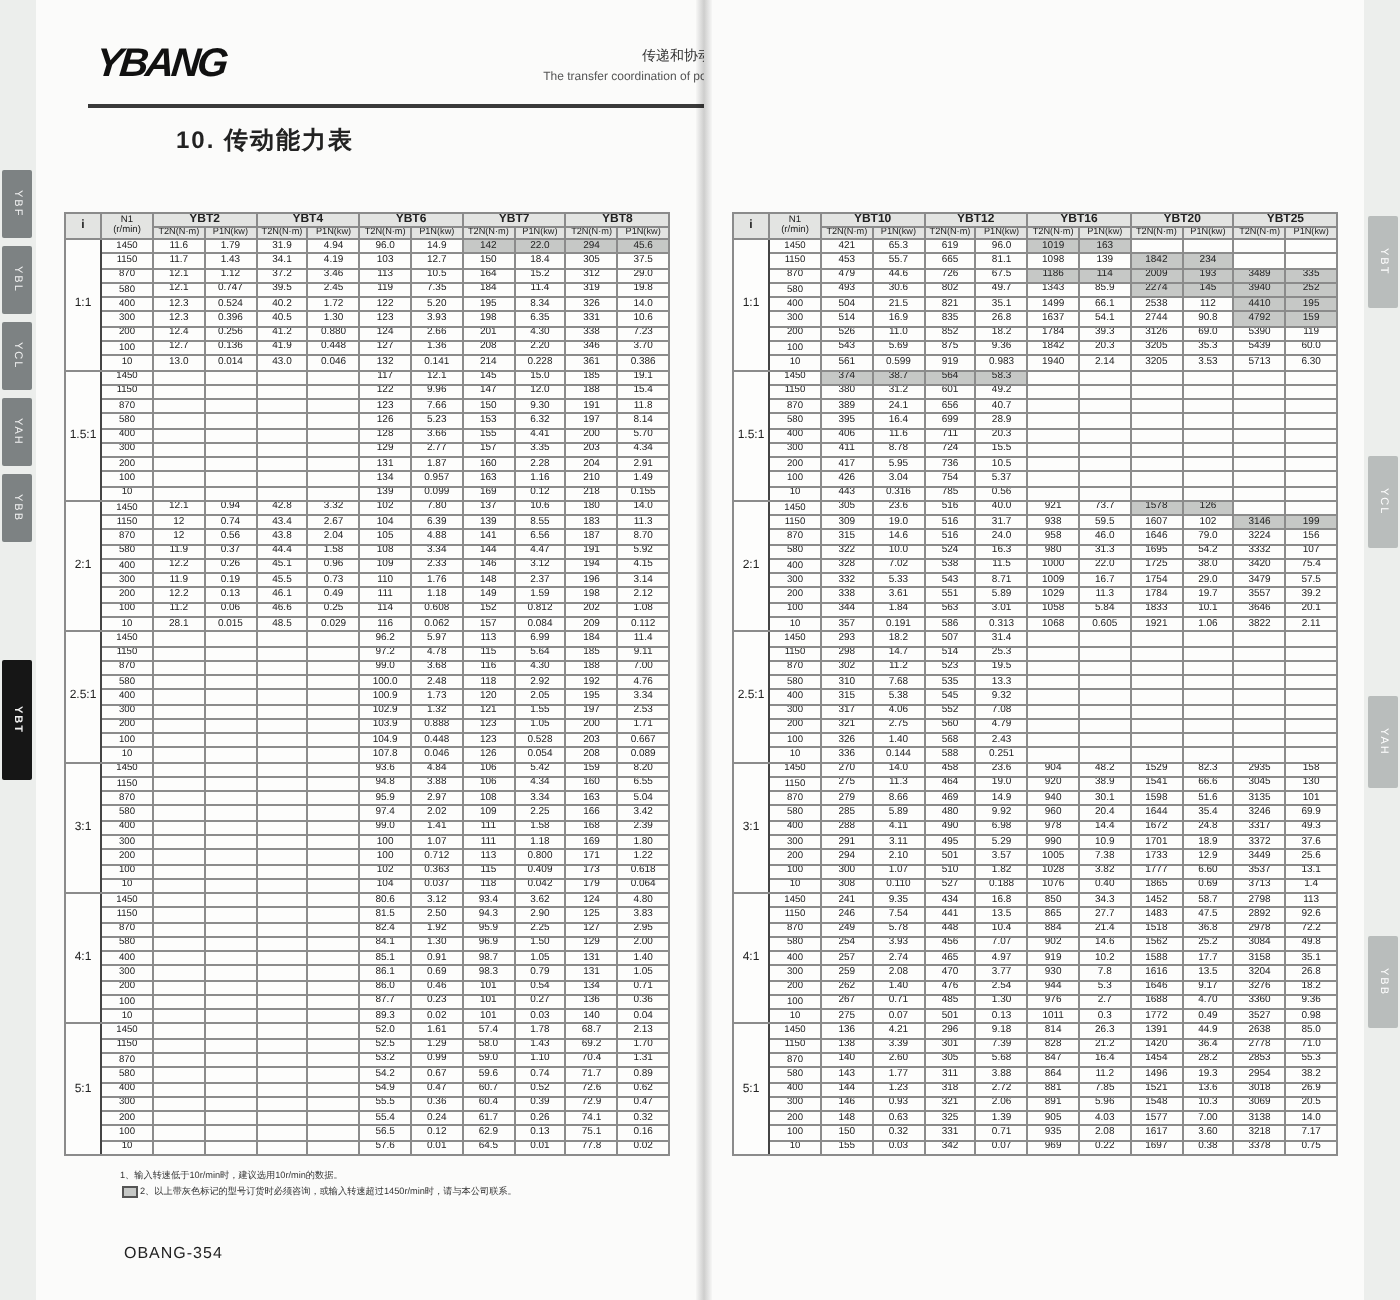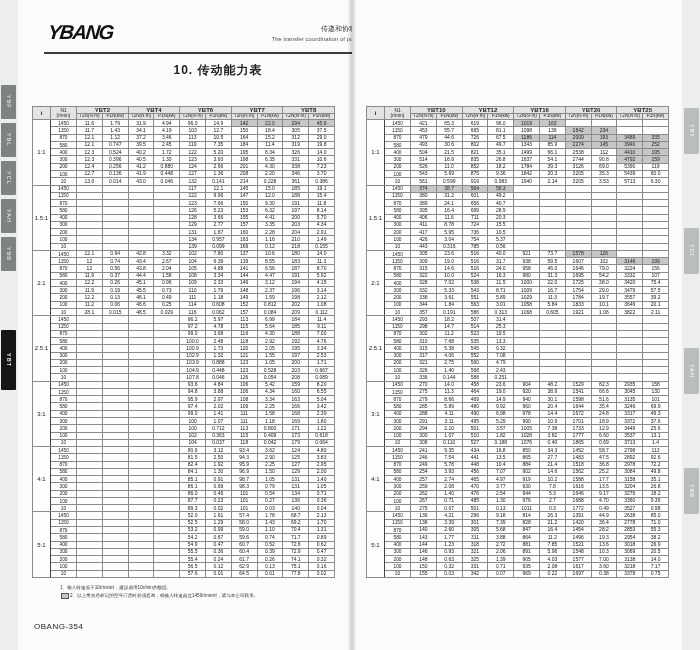--- a/index.html
+++ b/index.html
@@ -13,21 +13,21 @@
   
   .logo{font-weight:bold;font-style:italic;font-size:20px;letter-spacing:-1.5px;
         transform:skewX(-6deg);color:#111;line-height:1;}
   .logo-left{position:absolute;left:30px;top:22px;}
   .brand{font-size:6px;line-height:1.5;color:#333;}
   .brand .cn{font-size:7px;}
   .brand .en{color:#555;}
   .brand-left{position:absolute;left:200px;top:24px;width:145px;text-align:right;}
   .hrule{position:absolute;height:2px;background:#3a3a3a;top:52px;}
   .hrule.l{left:26px;width:322px;}
-  .titleblock{position:absolute;left:70px;top:62px;width:260px;text-align:center;}
+  .titleblock{position:absolute;left:70px;top:62px;width:260px;}
   .title-cn{font-size:12px;font-weight:bold;letter-spacing:1px;}
   .title-en{font-size:11px;margin-top:2px;}
   
   .cap-table{position:absolute;top:106px;border-collapse:collapse;table-layout:fixed;
              height:472px;background:#fdfdfc;}
   .cap-table.tl{left:32px;width:302px;}
   .cap-table.tr-t{left:366px;width:292px;}
   .cap-table th,.cap-table td{border:0.6px solid #8b8b8b;padding:0;text-align:center;
              font-size:5px;line-height:1.05;font-weight:normal;overflow:hidden;white-space:nowrap;}
   .cap-table thead th{background:#e3e4e2;font-size:4.6px;}
@@ -39,21 +39,21 @@
   .cap-table td.mstart{border-left:1px solid #555;}
   .cap-table tr.gstart td{border-top:1.1px solid #3c3c3c;}
   .cap-table{border:1.2px solid #3c3c3c;}
   .cap-table td.shaded{background:#c6c8c6;}
   
   .notes{position:absolute;top:584px;font-size:4.6px;color:#333;line-height:1.7;}
   .notes.nl{left:42px;width:290px;}
   .legendbox{display:inline-block;width:6px;height:4px;background:#c6c8c6;
              border:0.6px solid #555;vertical-align:middle;margin:0 1px;}
   .pageno{position:absolute;top:622px;font-size:8px;color:#222;letter-spacing:0.5px;}
-  .pageno.pl{left:16px;}
+  .pageno.pl{left:44px;}
   
   .edge{position:absolute;top:0;bottom:0;}
   .edge.eleft{left:0;width:17px;}
   .edge.eright{left:683px;width:17px;}
   .vtab{position:absolute;left:1px;width:15px;border-radius:1px;
         writing-mode:vertical-rl;text-orientation:mixed;
         color:#f2f2f2;font-size:5.5px;display:flex;align-items:center;justify-content:center;
         letter-spacing:1px;}
   .vtab.small{background:#7d8283;height:34px;}
   .vtab.active{background:#161616;height:60px;font-weight:bold;}

